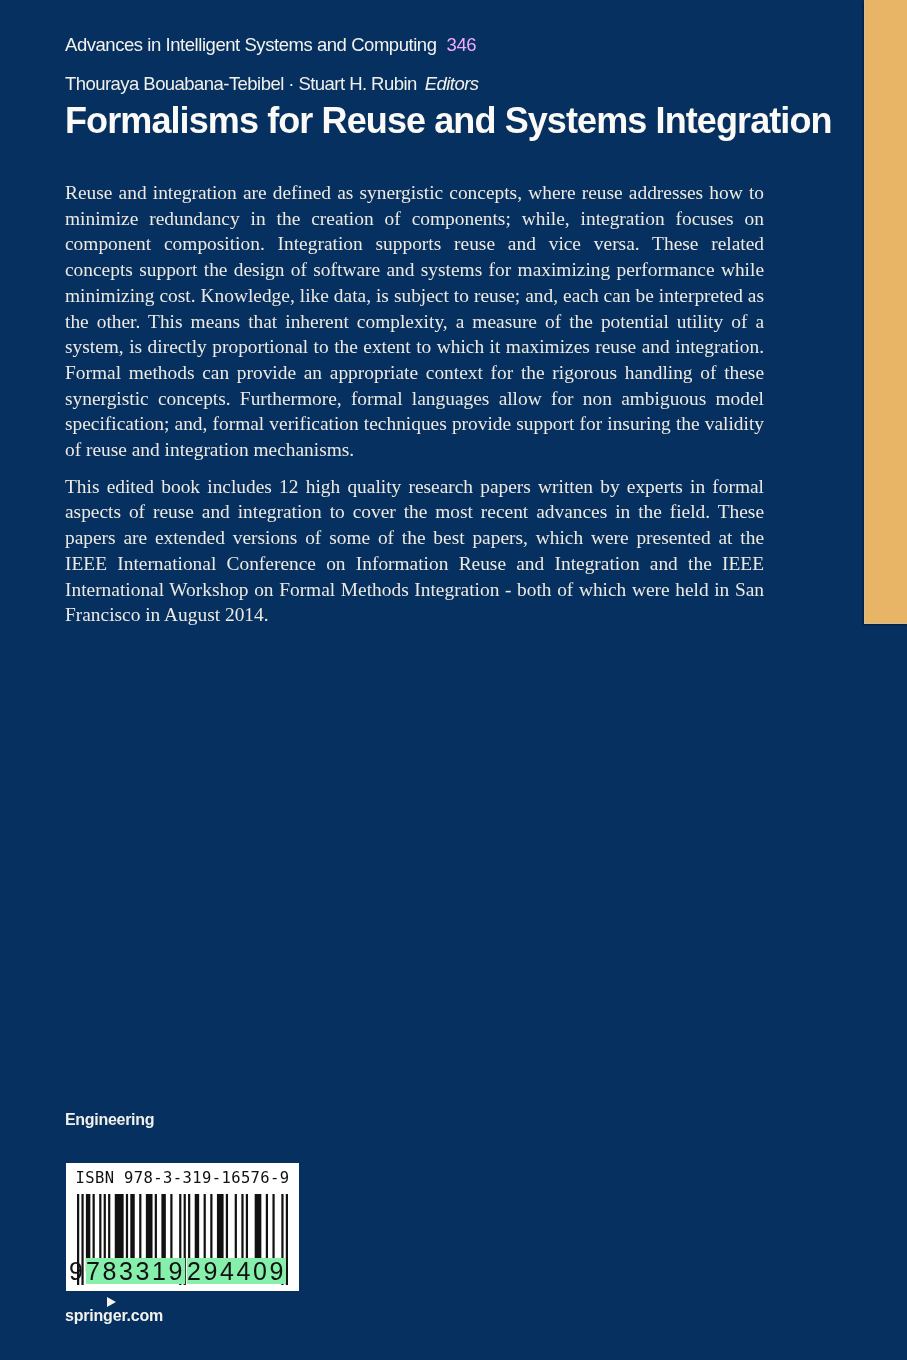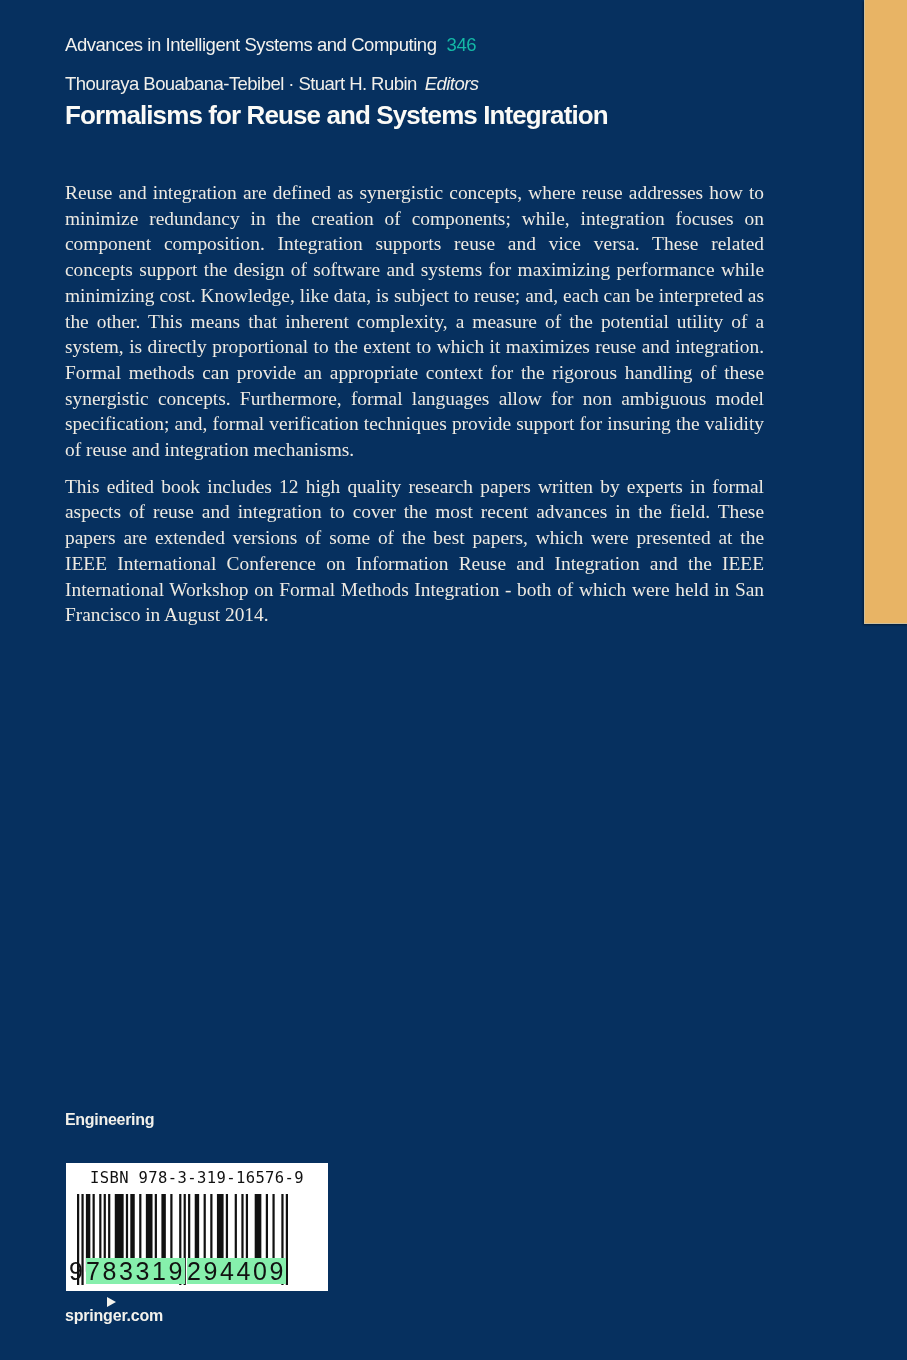--- a/index.html
+++ b/index.html
@@ -29,42 +29,42 @@
     .series-line {
       position: absolute;
       left: 65px;
       top: 34px;
       font-size: 18.5px;
       letter-spacing: -0.45px;
       white-space: nowrap;
       color: #f4f2ee;
     }
     .series-number {
-      color: #14b8a6;
+      color: #f0abfc;
       margin-left: 10px;
       text-align: right;
     }
     .editors-line {
       position: absolute;
       left: 65px;
       top: 73px;
       font-size: 18.5px;
       letter-spacing: -0.55px;
       white-space: nowrap;
       color: #f1efea;
     }
     .editors-role {
       font-style: italic;
       margin-left: 8px;
     }
     .book-title {
       position: absolute;
       left: 65px;
       top: 100px;
-      font-size: 26px;
+      font-size: 36px;
       font-weight: bold;
       letter-spacing: -0.9px;
       white-space: nowrap;
       color: #fbfaf6;
       margin: 0;
     }
     .blurb {
       position: absolute;
       left: 65px;
       top: 180px;
@@ -93,21 +93,21 @@
       top: 1168px;
       font-size: 16px;
       font-weight: bold;
       letter-spacing: -0.3px;
       color: #f2f0ea;
     }
     .barcode-box {
       position: absolute;
       left: 66px;
       top: 1163px;
-      width: 262px;
+      width: 233px;
       height: 128px;
       background: #ffffff;
       color: #111111;
     }
     .isbn-text {
       position: absolute;
       left: 0;
       top: 6px;
       width: 100%;
       text-align: center;

